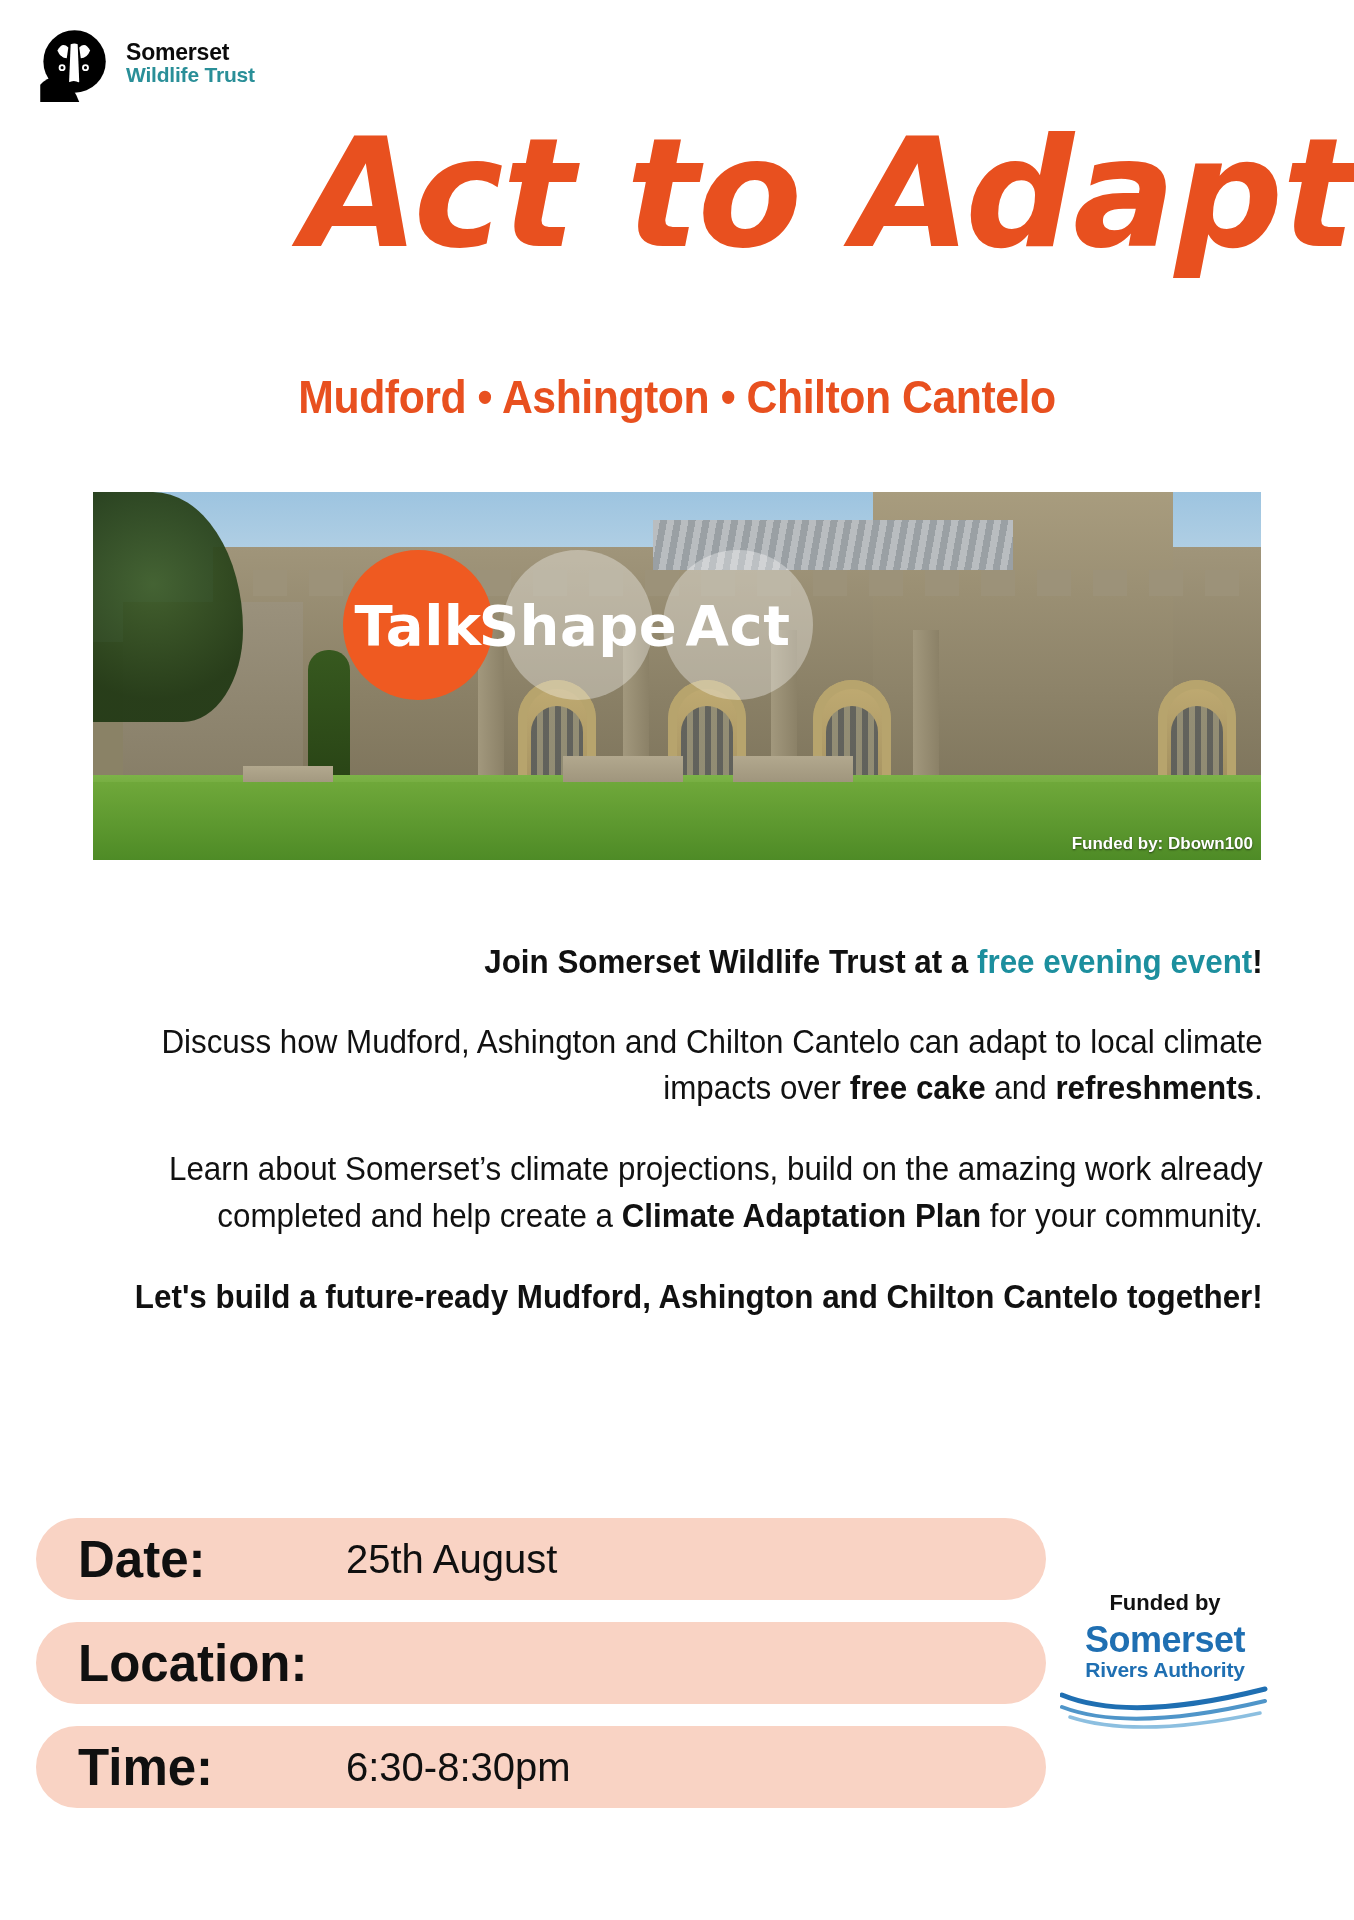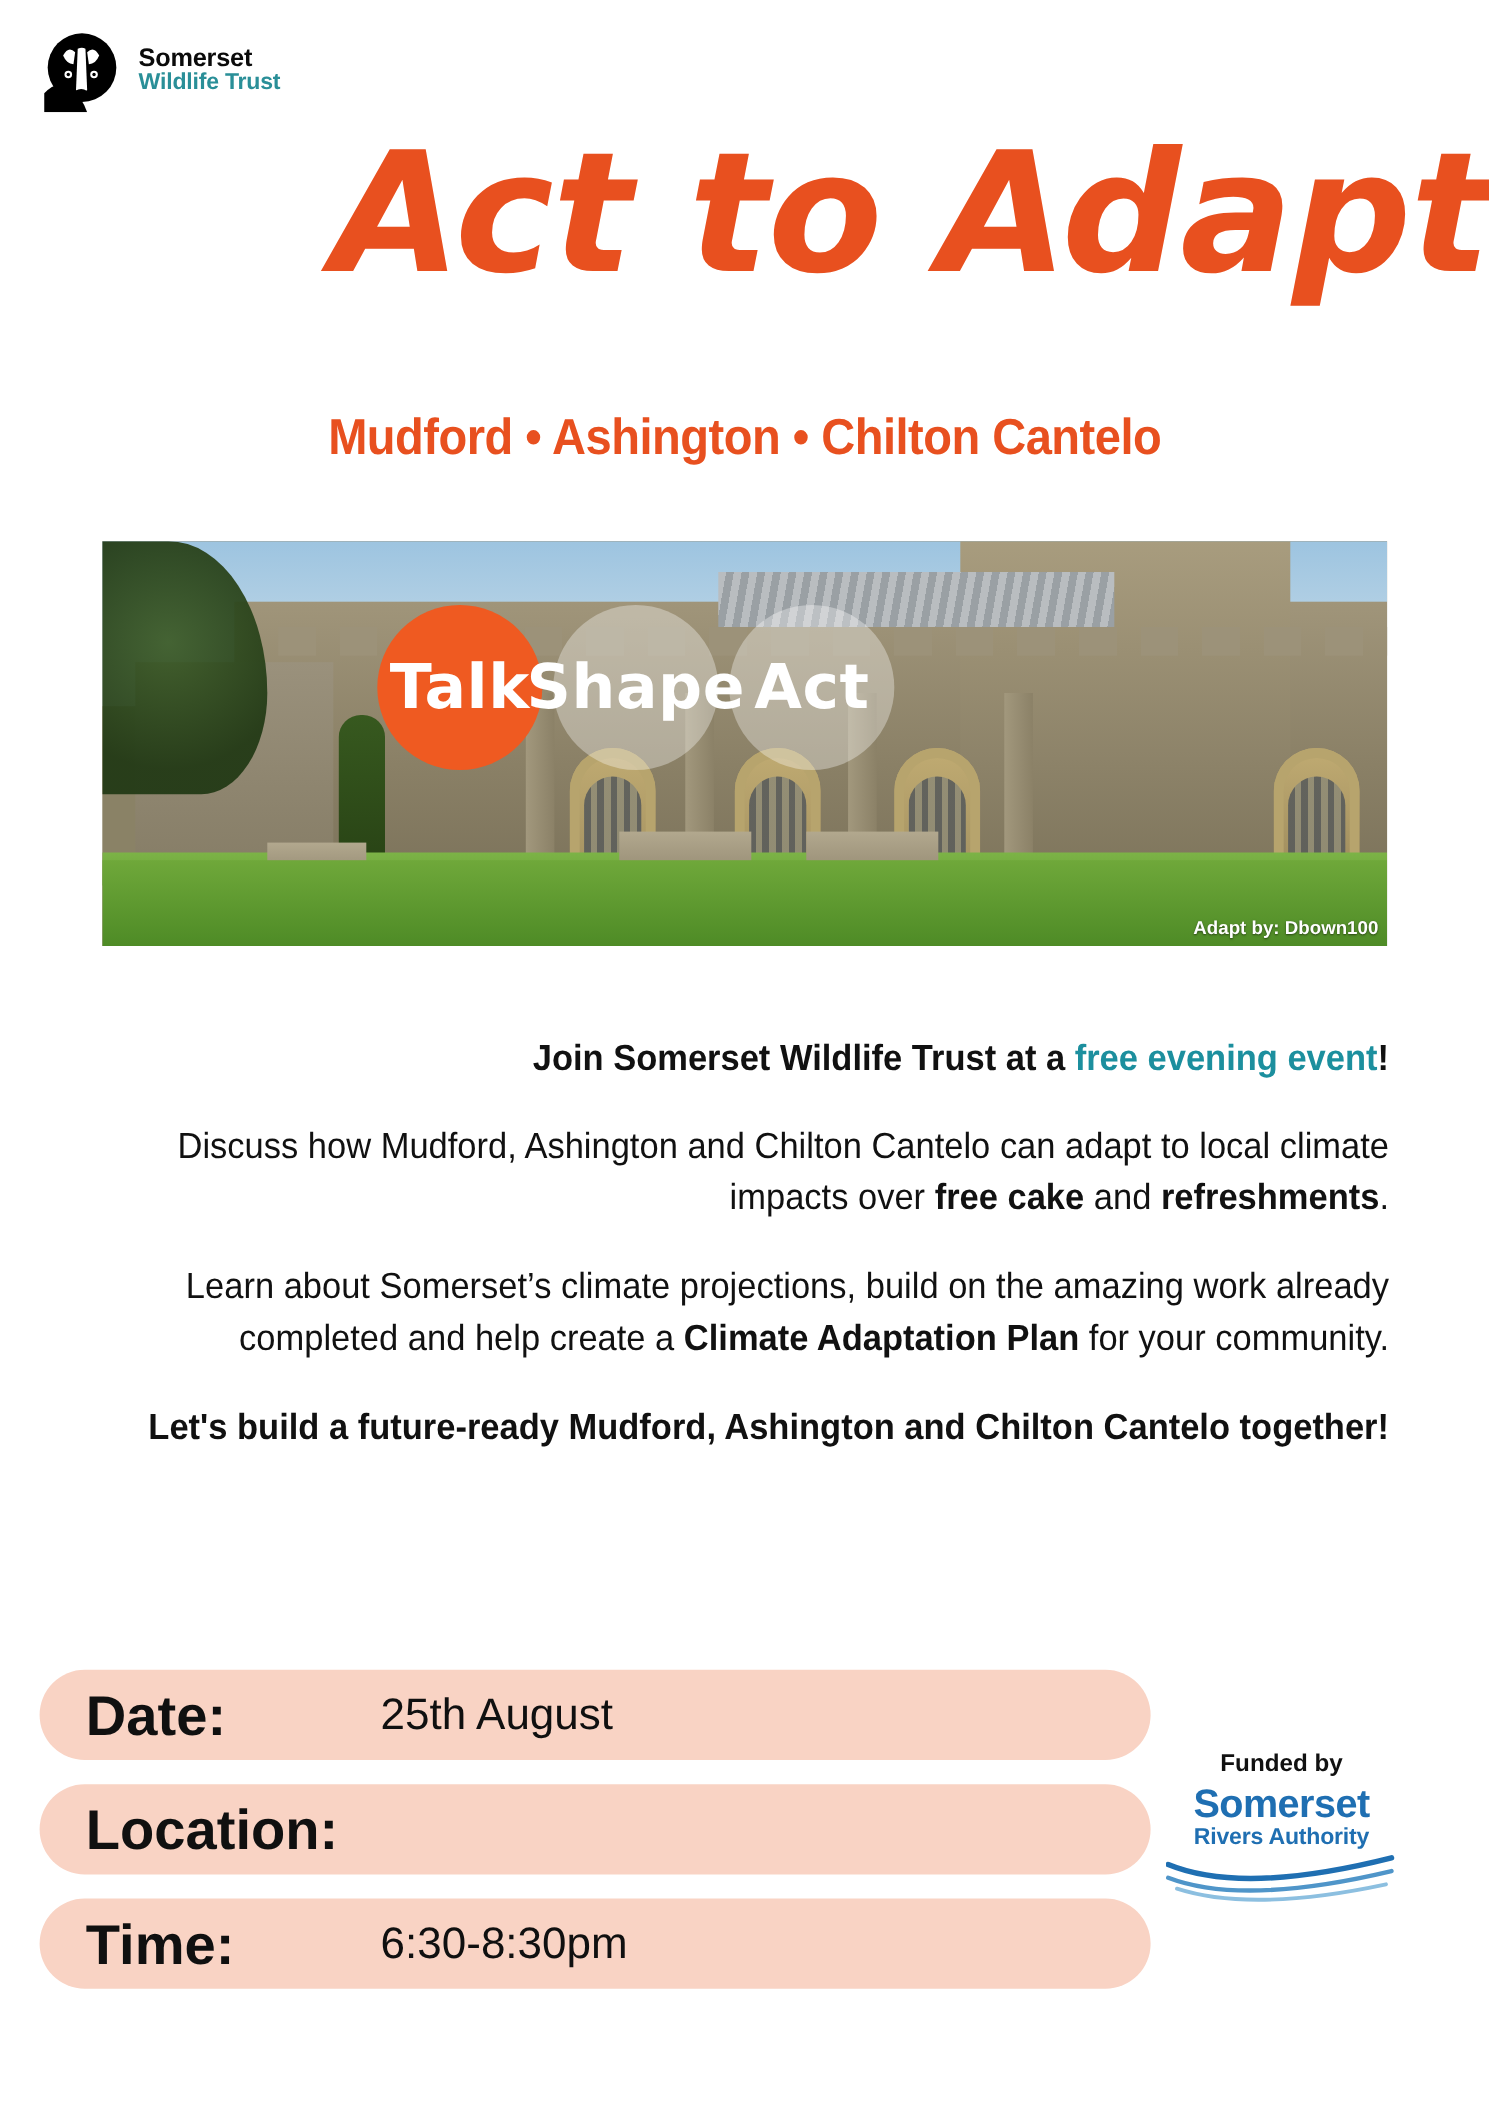--- a/index.html
+++ b/index.html
@@ -180,21 +180,21 @@
   <div class="grass2"></div>
   <div class="tomb t3"></div>
   <div class="tomb t1"></div>
   <div class="tomb t2"></div>
   <div class="grass"></div>
 
   <div class="circle c-talk">Talk</div>
   <div class="circle c-shape">Shape</div>
   <div class="circle c-act">Act</div>
 
-  <div class="photo-credit">Adapt by: Dbown100</div>
+  <div class="photo-credit">Funded by: Dbown100</div>
 </div>
 
 <div class="body-wrap">
   <p class="lede">
     <span>Join Somerset Wildlife Trust at a </span><span class="teal">free evening event</span><span>!</span>
   </p>
   <p class="para">
     <span>Discuss how Mudford, Ashington and Chilton Cantelo can adapt to local climate impacts over </span><b>free cake</b><span> and </span><b>refreshments</b><span>.</span>
   </p>
   <p class="para">

